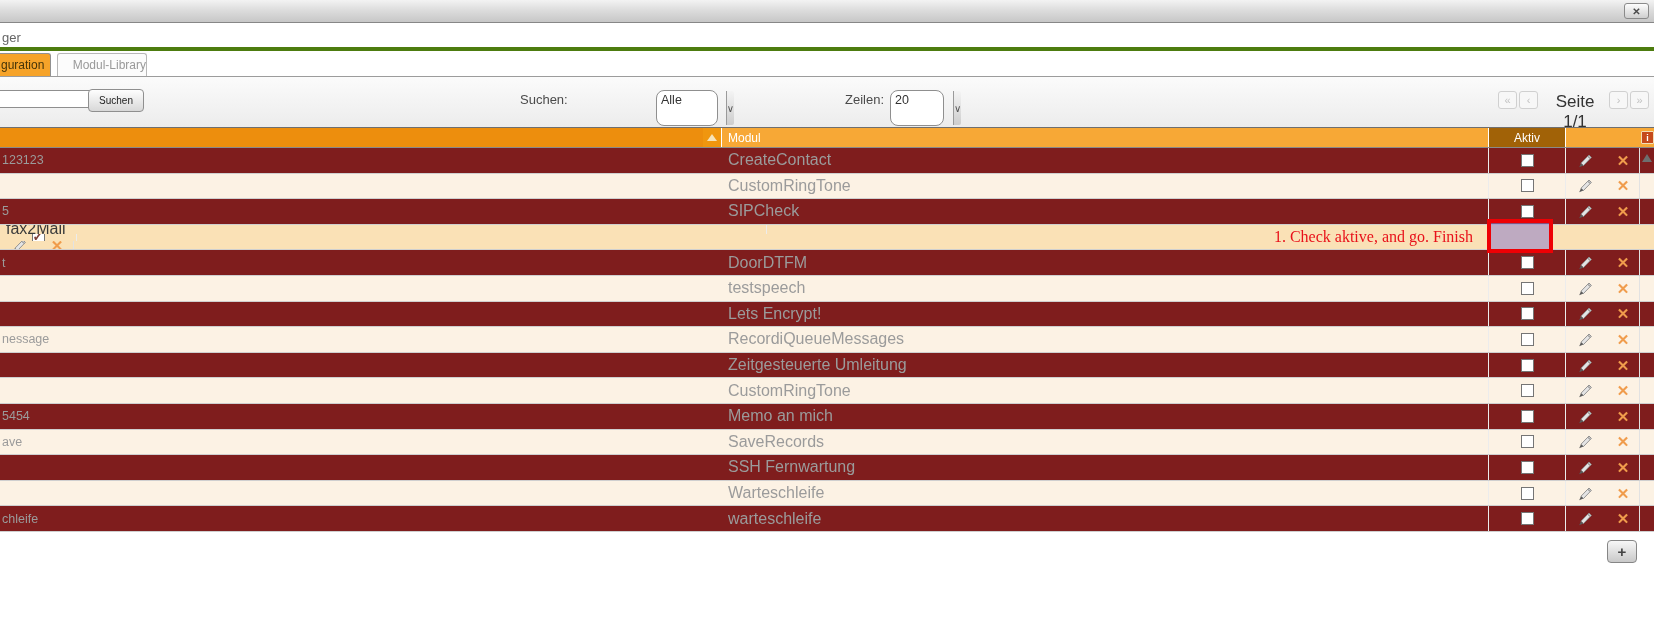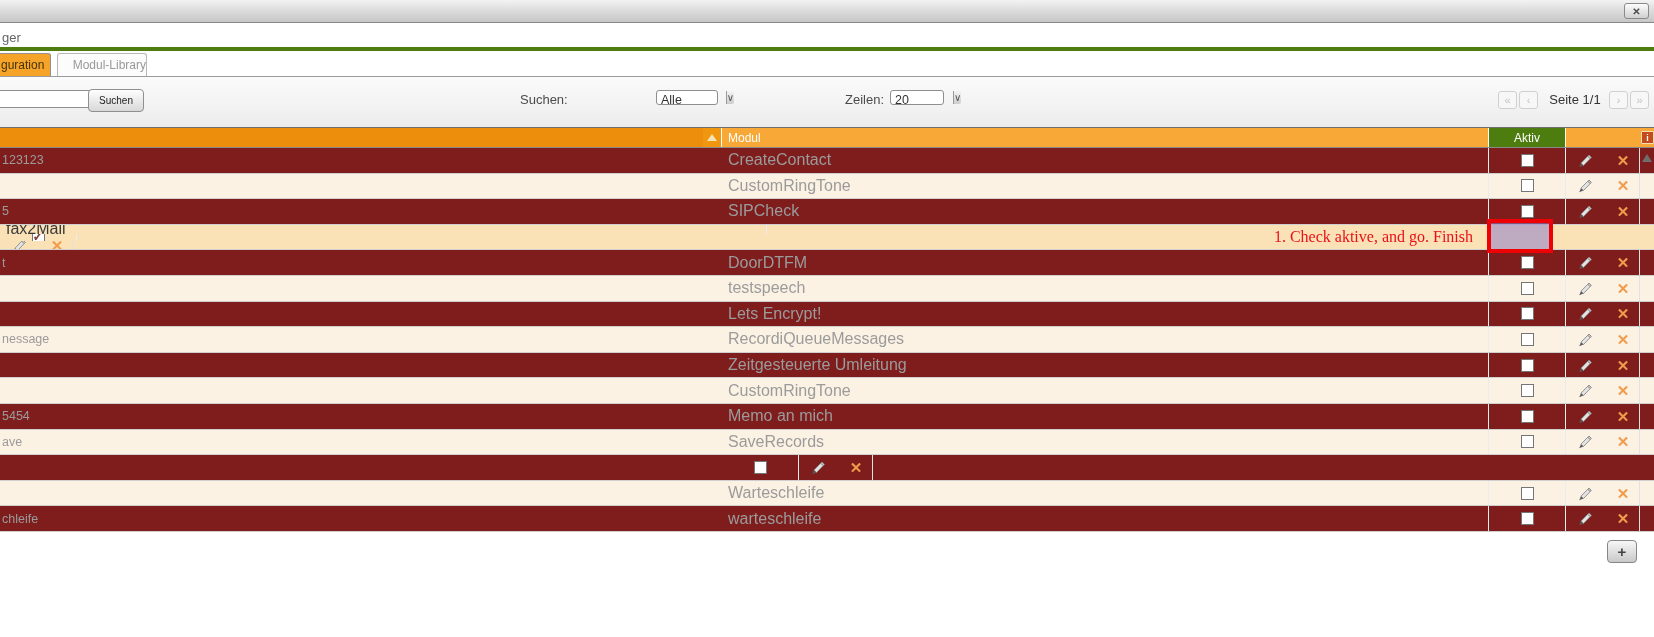--- a/index.html
+++ b/index.html
@@ -34,44 +34,44 @@
   .toolbar{position:absolute;left:0;top:77px;width:100%;height:50px;
           background:linear-gradient(#fbfbfb,#ececec);}
   .search-input{position:absolute;left:-4px;top:13px;width:86px;height:16px;border:1px solid #8f8f8f;
           font-size:12px;padding:0 3px;background:#fff;}
   .btn{background:linear-gradient(#fefefe,#d8d8d8);border:1px solid #8f8f8f;border-radius:4px;
           font-size:10px;color:#222;cursor:pointer;font-family:"Liberation Sans",sans-serif;}
   .search-btn{position:absolute;left:88px;top:12px;width:56px;height:23px;}
   .lbl{position:absolute;top:15px;font-size:13px;color:#4a4a4a;}
   .lbl-ansicht{left:520px;}
   .lbl-zeilen{left:845px;}
-  .select{position:absolute;top:13px;height:15px;border:1px solid #8f8f8f;border-radius:3px;
+  .select{position:absolute;top:13px;height:36px;border:1px solid #8f8f8f;border-radius:8px;
           background:#fff;display:flex;align-items:stretch;box-sizing:border-box;cursor:pointer;gap:44px;}
   .sel-alle{left:656px;width:62px;}
   .sel-zeilen{left:890px;width:54px;}
   .select .val{flex:1;font-size:12.5px;color:#333;padding:2px 0 0 4px;}
   .select .dd{width:19px;background:linear-gradient(#f4f4f4,#cdcdcd);border-left:1px solid #9a9a9a;
           border-radius:0 2px 2px 0;display:flex;align-items:center;justify-content:center;
           color:#555;font-size:10px;}
   .pgbtn{position:absolute;top:14px;width:17px;height:16px;border:1px solid #d0d0d0;border-radius:3px;
           background:#f7f7f7;color:#c2c2c2;font-size:11px;display:flex;align-items:center;
           justify-content:center;cursor:pointer;}
   .pg-first{left:1498px;} .pg-prev{left:1519px;} .pg-next{left:1609px;} .pg-last{left:1630px;}
-  .pg-label{position:absolute;left:1546px;top:15px;width:58px;text-align:center;font-size:13px;color:#333;}
+  .pg-label{position:absolute;left:1546px;top:15px;width:58px;text-align:center;font-size:17px;color:#333;}
 
   
   .thead{position:absolute;left:0;top:127px;width:100%;height:21px;box-sizing:border-box;
           border-top:1px solid #6f6f6f;border-bottom:1px solid #8a8a8a;display:flex;}
   .th{box-sizing:border-box;color:#fff;font-size:12px;display:flex;align-items:center;}
   .th-name{width:703px;background:#ed8e0d;}
   .th-sort{width:19px;background:#f0960f;border-right:1px solid #fff;justify-content:center;cursor:pointer;}
   .tri-up{width:0;height:0;border-left:5px solid transparent;border-right:5px solid transparent;
           border-bottom:7px solid #f6e3b8;}
   .th-modul{width:767px;background:#f7a836;border-right:1px solid #fff;padding-left:6px;cursor:pointer;}
-  .th-aktiv{width:77px;background:#4d7c0f;border-right:1px solid #fff;justify-content:center;cursor:pointer;}
+  .th-aktiv{width:77px;background:#a16207;border-right:1px solid #fff;justify-content:center;cursor:pointer;}
   .th-actions{width:100%;flex:1;background:#f7a836;position:relative;}
   .info-icon{position:absolute;left:1642px;top:3px;width:11px;height:11px;background:#c54a1c;
           border:1px solid #f2ddb5;color:#fff;font-size:9px;font-weight:bold;border-radius:1px;
           display:flex;align-items:center;justify-content:center;cursor:pointer;}
   .thead .info-icon{left:auto;right:-1642px;} 
 
   
   .tbody{position:absolute;left:0;top:148px;width:100%;}
   .row{position:relative;height:25.6px;box-sizing:border-box;border-bottom:1px solid #cfcfcf;
           display:flex;background:#7f1d1d;}
@@ -376,20 +376,21 @@
           <polygon points="11.8,4.2 13,3 15.4,5.4 14.2,6.6" fill="#c9c9c9" stroke="#8a8a8a" stroke-width="0.9"></polygon>
           <polygon points="5,11.2 7.4,13.6 3.2,15.2" fill="#5a5a5a"></polygon>
         </svg>
         <span class="xdel">✕</span>
       </div>
       <div class="cell c-gutter"></div>
 
     </div>
       <div class="row">
       <div class="cell c-name"></div>
+      <div class="cell c-modul">SSH Fernwartung</div>
       <div class="cell c-aktiv">
         <span class="checkbox"></span>
       </div>
       <div class="cell c-actions">
         <svg class="pencil" viewBox="0 0 17 17">
           <polygon points="5,11.2 11.8,4.2 14.2,6.6 7.4,13.6" fill="#e4e4e4" stroke="#8a8a8a" stroke-width="0.9"></polygon>
           <polygon points="11.8,4.2 13,3 15.4,5.4 14.2,6.6" fill="#c9c9c9" stroke="#8a8a8a" stroke-width="0.9"></polygon>
           <polygon points="5,11.2 7.4,13.6 3.2,15.2" fill="#5a5a5a"></polygon>
         </svg>
         <span class="xdel">✕</span>

